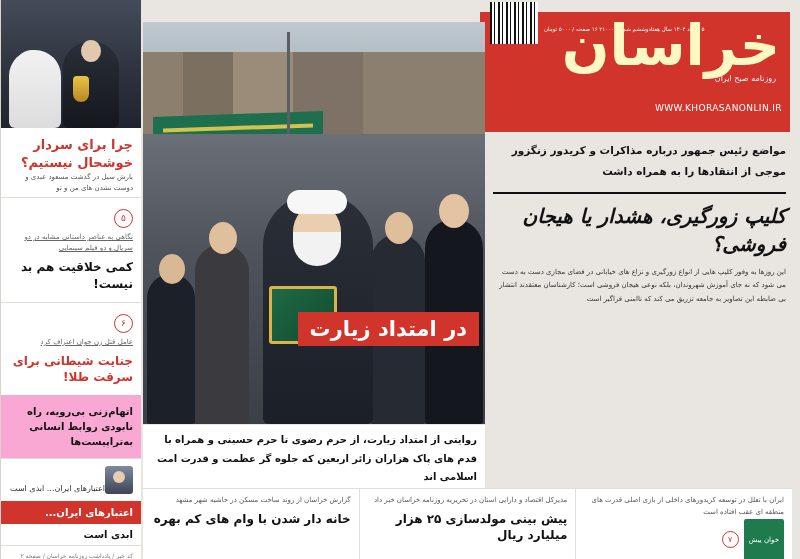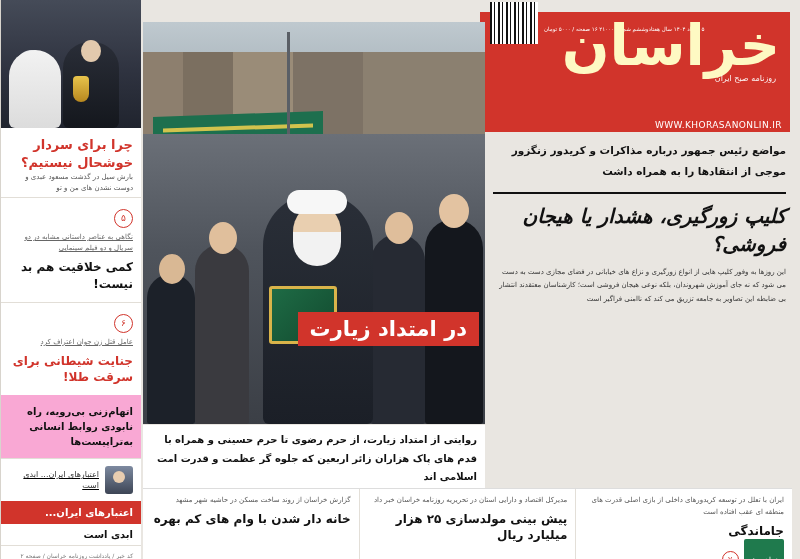--- a/index.html
+++ b/index.html
@@ -24,34 +24,34 @@
 
   .side-item{border-top:1px solid #e2ded7;padding:8px 8px 10px 8px;text-align:right;position:relative;}
   .num-badge{display:inline-block;width:17px;height:17px;border-radius:50%;border:1px solid #d1342b;color:#d1342b;font-size:9px;line-height:17px;text-align:center;margin-bottom:4px;}
   .side-item .kicker{color:#666;font-size:7px;line-height:1.6;text-decoration:underline;}
   .side-item .headline{color:#111;font-size:12px;font-weight:bold;line-height:1.35;margin-top:5px;}
   .side-item .headline.red{color:#d1342b;}
 
   .quote-box{background:#f9a8d4;margin:0;padding:9px 8px;}
   .quote-box .qt{color:#111;font-size:10px;font-weight:bold;line-height:1.5;}
 
-  .author-row{display:flex;align-items:center;gap:6px;padding:7px 8px;border-top:1px solid #e2ded7;text-decoration:underline;}
+  .author-row{display:flex;align-items:flex-end;padding:7px 8px;border-top:1px solid #e2ded7;}
   .avatar{width:28px;height:28px;border-radius:3px;background:linear-gradient(180deg,#7d8aa0,#3d4555);position:relative;flex:0 0 auto;}
   .avatar:after{content:"";position:absolute;left:8px;top:5px;width:12px;height:12px;border-radius:50%;background:#e8cdb0;}
   .author-row .nm{font-size:8px;color:#333;line-height:1.4;text-align:right;flex:1;}
 
   .op-title{background:#d1342b;color:#fff;font-size:10px;font-weight:bold;padding:6px 8px;text-align:right;}
   .op-sub{font-size:10px;color:#111;padding:5px 8px;text-align:right;font-weight:bold;}
   .side-foot{border-top:1px solid #e2ded7;padding:5px 8px;text-align:right;font-size:6px;color:#777;line-height:1.6;}
 
   
   .masthead{position:absolute;left:480px;top:12px;width:310px;height:120px;background:#d1342b;}
   .mast-logo{position:absolute;right:10px;top:6px;color:#fef9c3;font-size:56px;font-weight:bold;letter-spacing:-2px;line-height:1;font-family:"DejaVu Sans","Liberation Sans",sans-serif;}
   .mast-sub{position:absolute;right:14px;top:62px;color:#fff;font-size:8px;opacity:.95;}
-  .mast-site{position:absolute;right:8px;bottom:2px;color:#fff;font-size:9px;letter-spacing:.4px;margin-left:24px;}
+  .mast-site{position:absolute;right:8px;bottom:19px;color:#fff;font-size:9px;letter-spacing:.4px;margin-left:24px;}
   .mast-meta{position:absolute;left:64px;top:12px;color:#fff;font-size:5.5px;line-height:1.9;text-align:right;}
   .barcode{position:absolute;left:10px;top:-10px;width:48px;height:42px;background:
      repeating-linear-gradient(90deg,#111 0 2px,#fff 2px 4px,#111 4px 5px,#fff 5px 8px);}
 
   
   .hero{position:absolute;left:143px;top:22px;width:342px;height:402px;overflow:hidden;background:#6d7a82;}
   .hero .sky{position:absolute;left:0;top:0;width:100%;height:120px;background:linear-gradient(180deg,#bfc9cf,#93a0a8);}
   .hero .bldg{position:absolute;top:30px;width:100%;height:110px;background:
       linear-gradient(90deg,#8d7f6e 0 40px,#7b6f60 40px 90px,#9a8c78 90px 150px,#7d7265 150px 220px,#8b8070 220px 342px);}
   .hero .banner{position:absolute;left:10px;top:92px;width:170px;height:40px;background:#1d6f4e;transform:skewY(-2deg);}
@@ -175,21 +175,20 @@
   <div class="maincol">
     <div class="lead-top">مواضع رئیس جمهور درباره مذاکرات و کریدور زنگزور موجی از انتقادها را به همراه داشت</div>
     <div class="rule"></div>
     <div class="sub-head">کلیپ زورگیری، هشدار یا هیجان فروشی؟</div>
     <div class="sub-body">این روزها به وفور کلیپ هایی از انواع زورگیری و نزاع های خیابانی در فضای مجازی دست به دست می شود که نه جای آموزش شهروندان، بلکه نوعی هیجان فروشی است؛ کارشناسان معتقدند انتشار بی ضابطه این تصاویر به جامعه تزریق می کند که ناامنی فراگیر است</div>
   </div>
 
   <div class="bottom">
     <div class="bcol">
       <div class="bk">ایران با تعلل در توسعه کریدورهای داخلی از بازی اصلی قدرت های منطقه ای عقب افتاده است</div>
-      <div class="bh">جاماندگی</div>
       <span class="green-tag">خوان ییش</span>
       <span class="bnum">۷</span>
       
     </div>
     <div class="bcol">
       <div class="bk">مدیرکل اقتصاد و دارایی استان در تحریریه روزنامه خراسان خبر داد</div>
       <div class="bh">پیش بینی مولدسازی ۲۵ هزار میلیارد ریال</div>
     </div>
     <div class="bcol">
       <div class="bk">گزارش خراسان از روند ساخت مسکن در حاشیه شهر مشهد</div>

